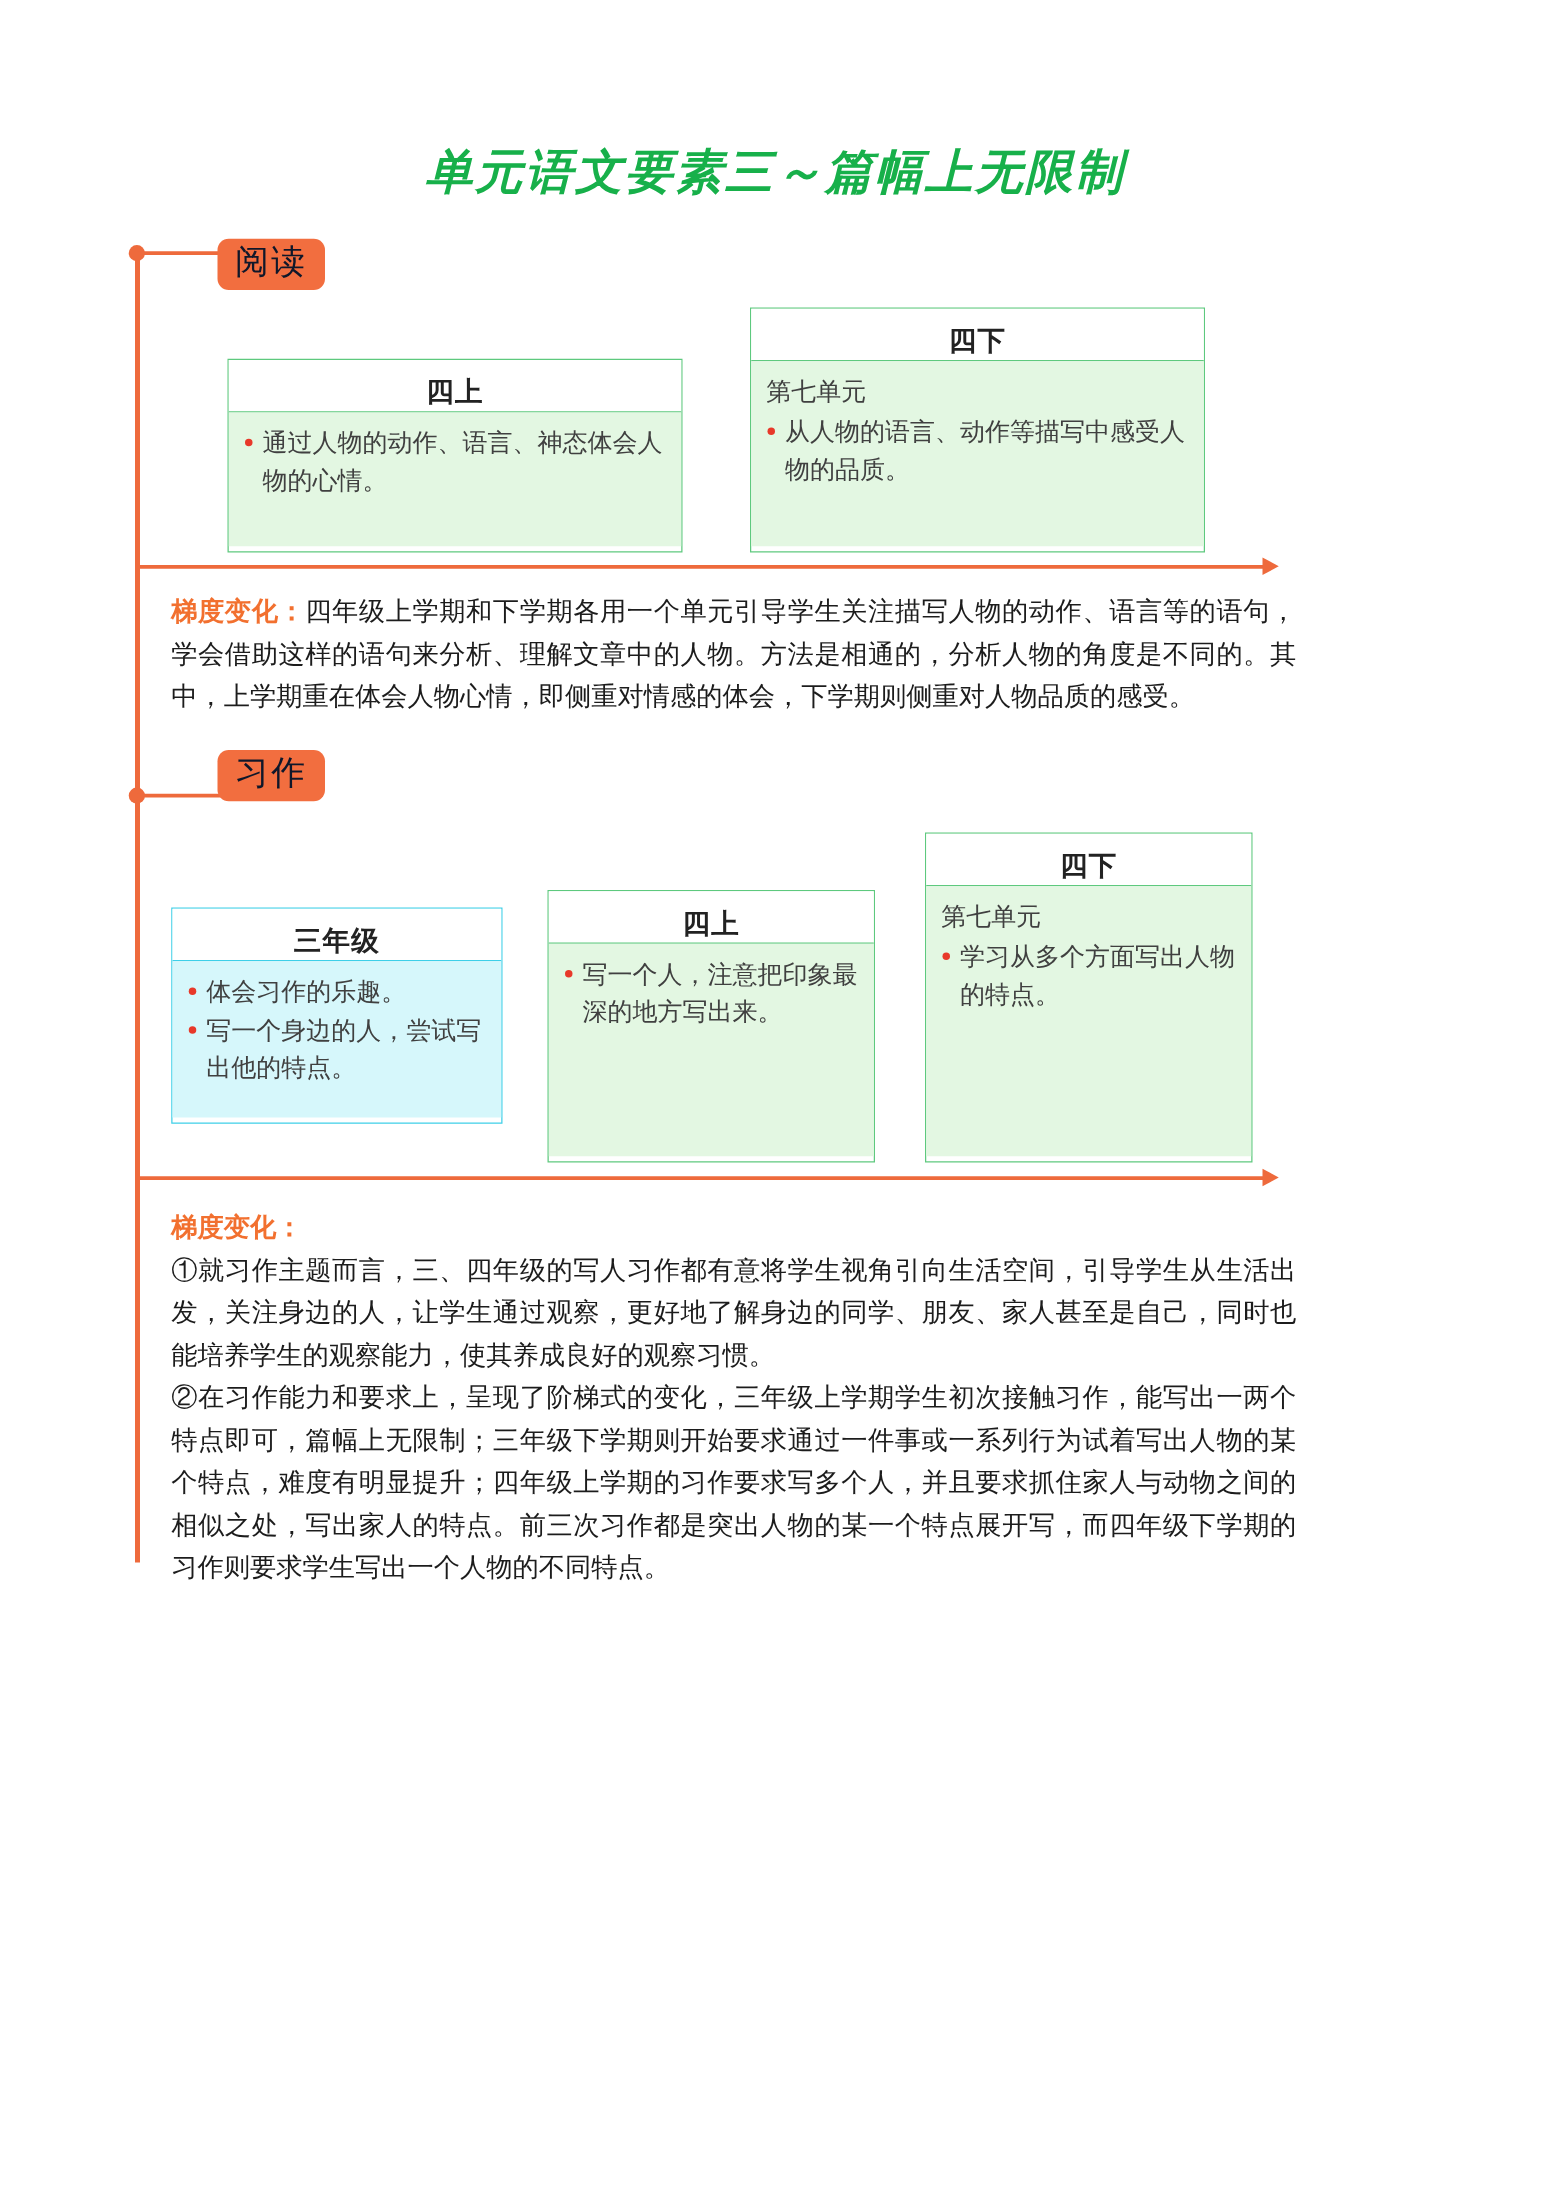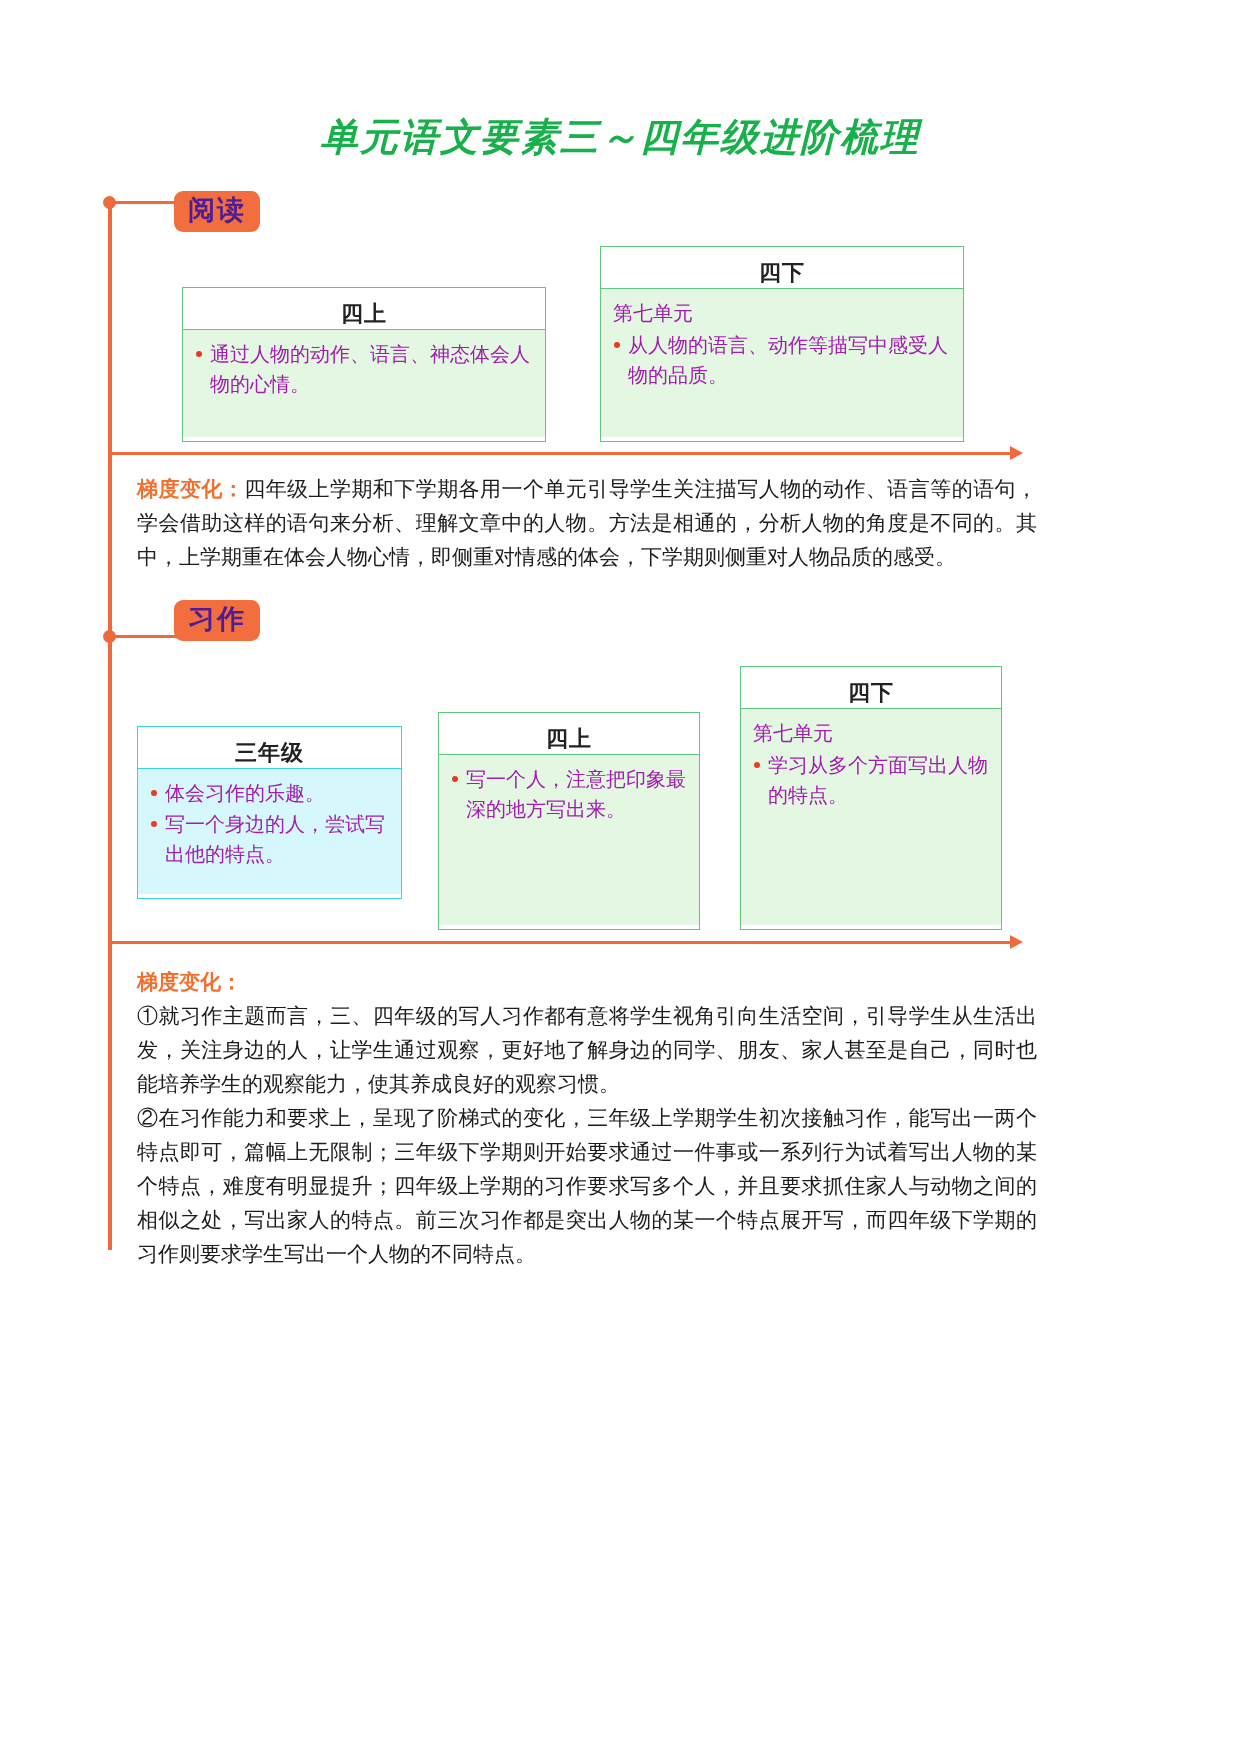--- a/index.html
+++ b/index.html
@@ -57,24 +57,24 @@
     height: 3px;
     background: #ee6a3c;
   }
   .branch.b1 { top: 201px; width: 72px; }
   .branch.b2 { top: 635px; width: 72px; }
 
   
   .badge {
     position: absolute;
     background: #f26e3f;
-    color: #4c1d95;
+    color: #0f172a;
     border-radius: 9px;
     font-size: 27px;
-    font-weight: 700;
+    font-weight: 400;
     letter-spacing: 2px;
     padding: 5px 14px 8px 14px;
     line-height: 1.05;
     font-family: "DejaVu Sans", "Liberation Sans", sans-serif;
   }
   .badge.reading { left: 174px; top: 191px; }
   .badge.writing { left: 174px; top: 600px; }
 
   
   .axis {
@@ -111,21 +111,21 @@
     border-bottom: 1.5px solid #5ec97e;
     letter-spacing: 1px;
   }
   .box .box-body {
     background: #e3f7e2;
     padding: 9px 12px 12px 12px;
     height: calc(100% - 46px);
     box-sizing: border-box;
     font-size: 20px;
     line-height: 1.5;
-    color: #a21caf;
+    color: #404040;
     font-family: "DejaVu Serif", "Liberation Serif", serif;
   }
   .box.cyan { border-color: #3ecfe8; }
   .box.cyan .box-head { border-bottom-color: #3ecfe8; }
   .box.cyan .box-body { background: #d6f7fb; }
 
   .sub-label {
     display: block;
     font-size: 20px;
     margin-bottom: 2px;
@@ -172,21 +172,21 @@
   .para.p2 { top: 965px; }
   .grad-label {
     color: #f2702f;
     font-weight: 700;
   }
   .para p { margin: 0; }
 </style>
 </head>
 <body>
 
-<div class="page-title">单元语文要素三～四年级进阶梳理</div>
+<div class="page-title">单元语文要素三～篇幅上无限制</div>
 
 <div class="spine"></div>
 <div class="spine-dot d1"></div>
 <div class="spine-dot d2"></div>
 <div class="branch b1"></div>
 <div class="branch b2"></div>
 
 <div class="badge reading">阅读</div>
 <div class="badge writing">习作</div>
 

